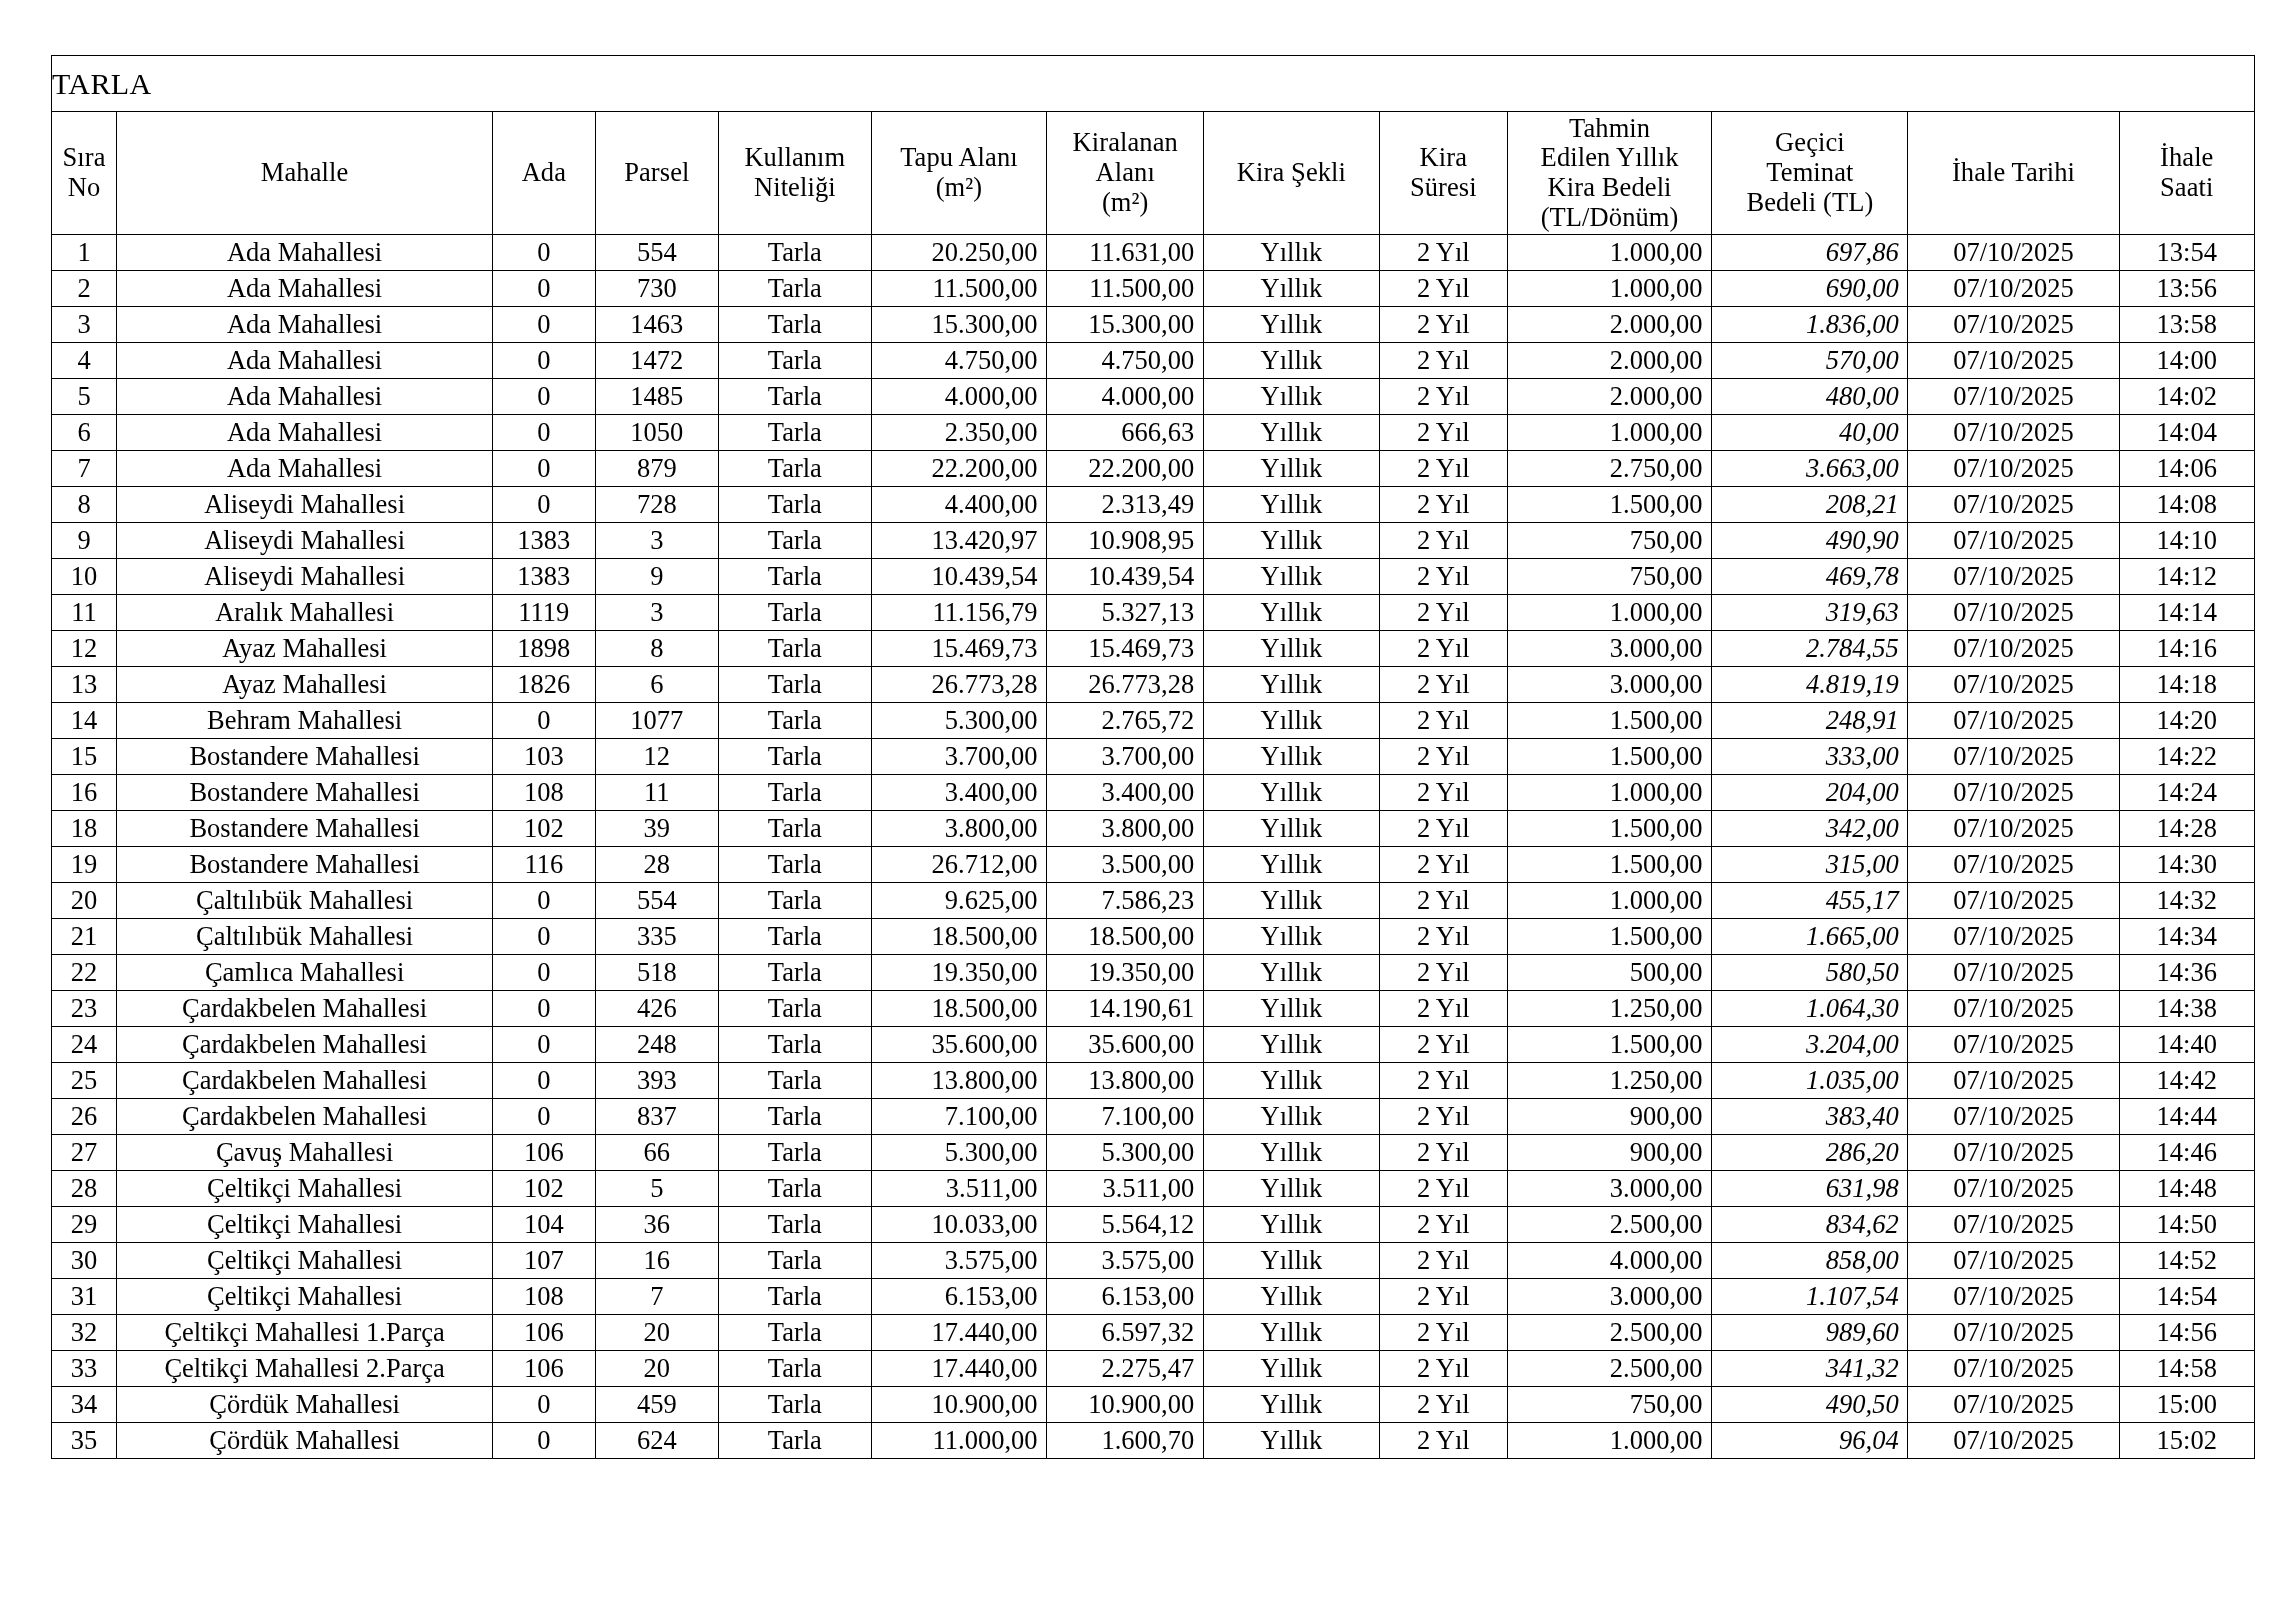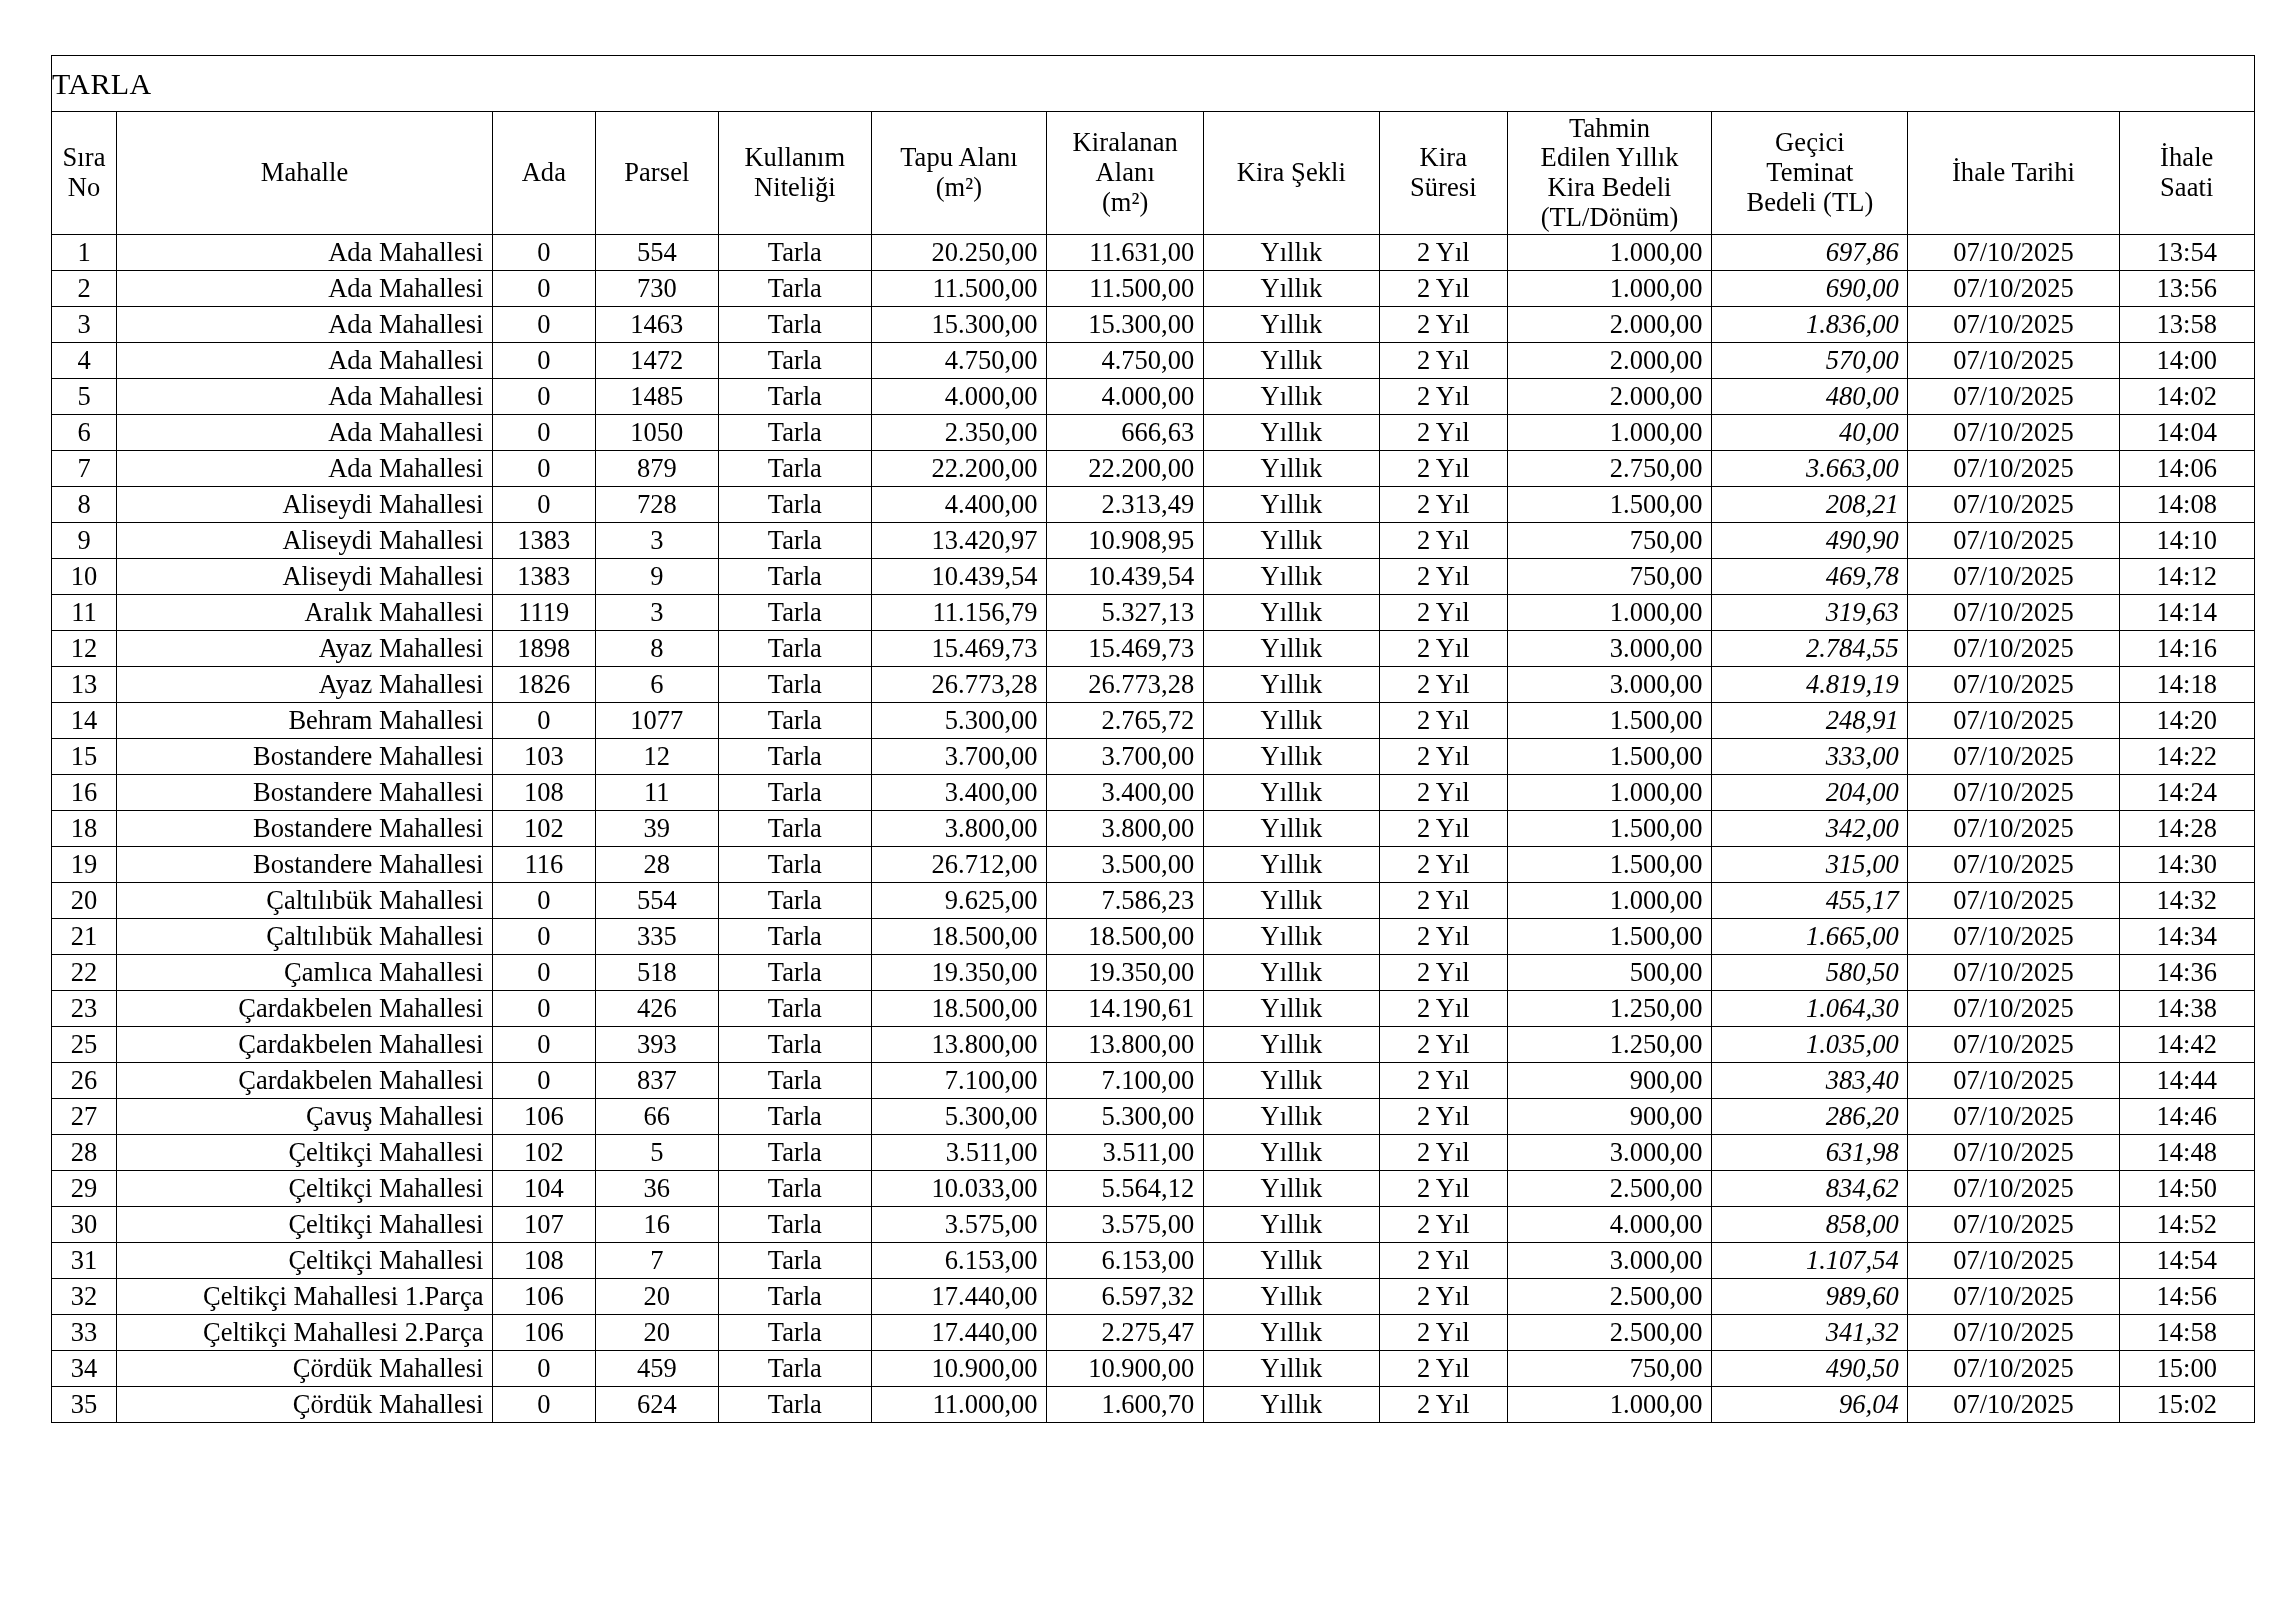--- a/index.html
+++ b/index.html
@@ -53,21 +53,21 @@
     letter-spacing: 0.1px;
   }
   .hdr .ln { display: block; }
   
   tr.data-row td {
     height: 35px;
     font-size: 26.5px;
     padding: 0 8.8px;
   }
   .c-sira      { text-align: center; font-weight: bold; }
-  .c-mahalle   { text-align: right; }
+  .c-mahalle   { text-align: center; }
   .c-ada       { text-align: center; }
   .c-parsel    { text-align: center; }
   .c-nitelik   { text-align: center; }
   .c-tapu      { text-align: right; }
   .c-kiralanan { text-align: right; }
   .c-sekli     { text-align: center; }
   .c-suresi    { text-align: center; margin-left: 16px; }
   .c-bedel     { text-align: right; font-weight: bold; }
   .c-teminat   { text-align: right; font-weight: bold; font-style: italic; }
   .c-tarih     { text-align: center; font-weight: bold; }
@@ -474,20 +474,35 @@
           <td class="c-tapu">18.500,00</td>
           <td class="c-kiralanan">14.190,61</td>
           <td class="c-sekli">Yıllık</td>
           <td class="c-suresi">2 Yıl</td>
           <td class="c-bedel">1.250,00</td>
           <td class="c-teminat">1.064,30</td>
           <td class="c-tarih">07/10/2025</td>
           <td class="c-saat">14:38</td>
         </tr>
         <tr class="data-row">
+          <td class="c-sira">24</td>
+          <td class="c-mahalle">Çardakbelen Mahallesi</td>
+          <td class="c-ada">0</td>
+          <td class="c-parsel">248</td>
+          <td class="c-nitelik">Tarla</td>
+          <td class="c-tapu">35.600,00</td>
+          <td class="c-kiralanan">35.600,00</td>
+          <td class="c-sekli">Yıllık</td>
+          <td class="c-suresi">2 Yıl</td>
+          <td class="c-bedel">1.500,00</td>
+          <td class="c-teminat">3.204,00</td>
+          <td class="c-tarih">07/10/2025</td>
+          <td class="c-saat">14:40</td>
+        </tr>
+        <tr class="data-row">
           <td class="c-sira">25</td>
           <td class="c-mahalle">Çardakbelen Mahallesi</td>
           <td class="c-ada">0</td>
           <td class="c-parsel">393</td>
           <td class="c-nitelik">Tarla</td>
           <td class="c-tapu">13.800,00</td>
           <td class="c-kiralanan">13.800,00</td>
           <td class="c-sekli">Yıllık</td>
           <td class="c-suresi">2 Yıl</td>
           <td class="c-bedel">1.250,00</td>

